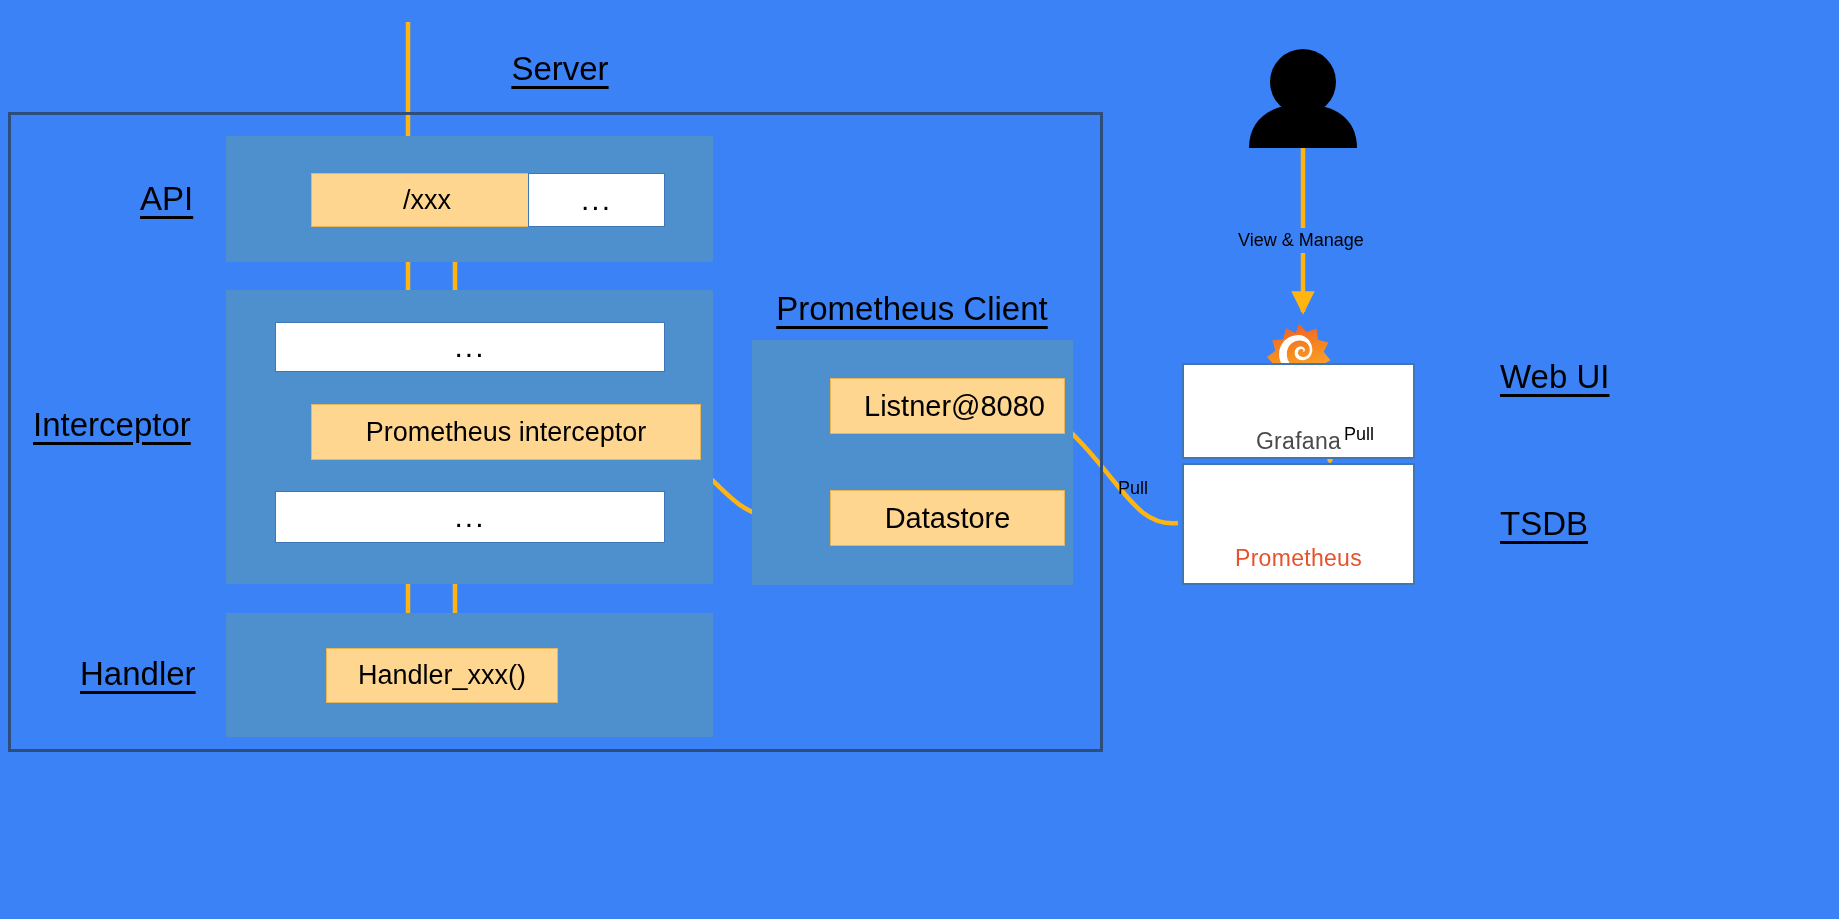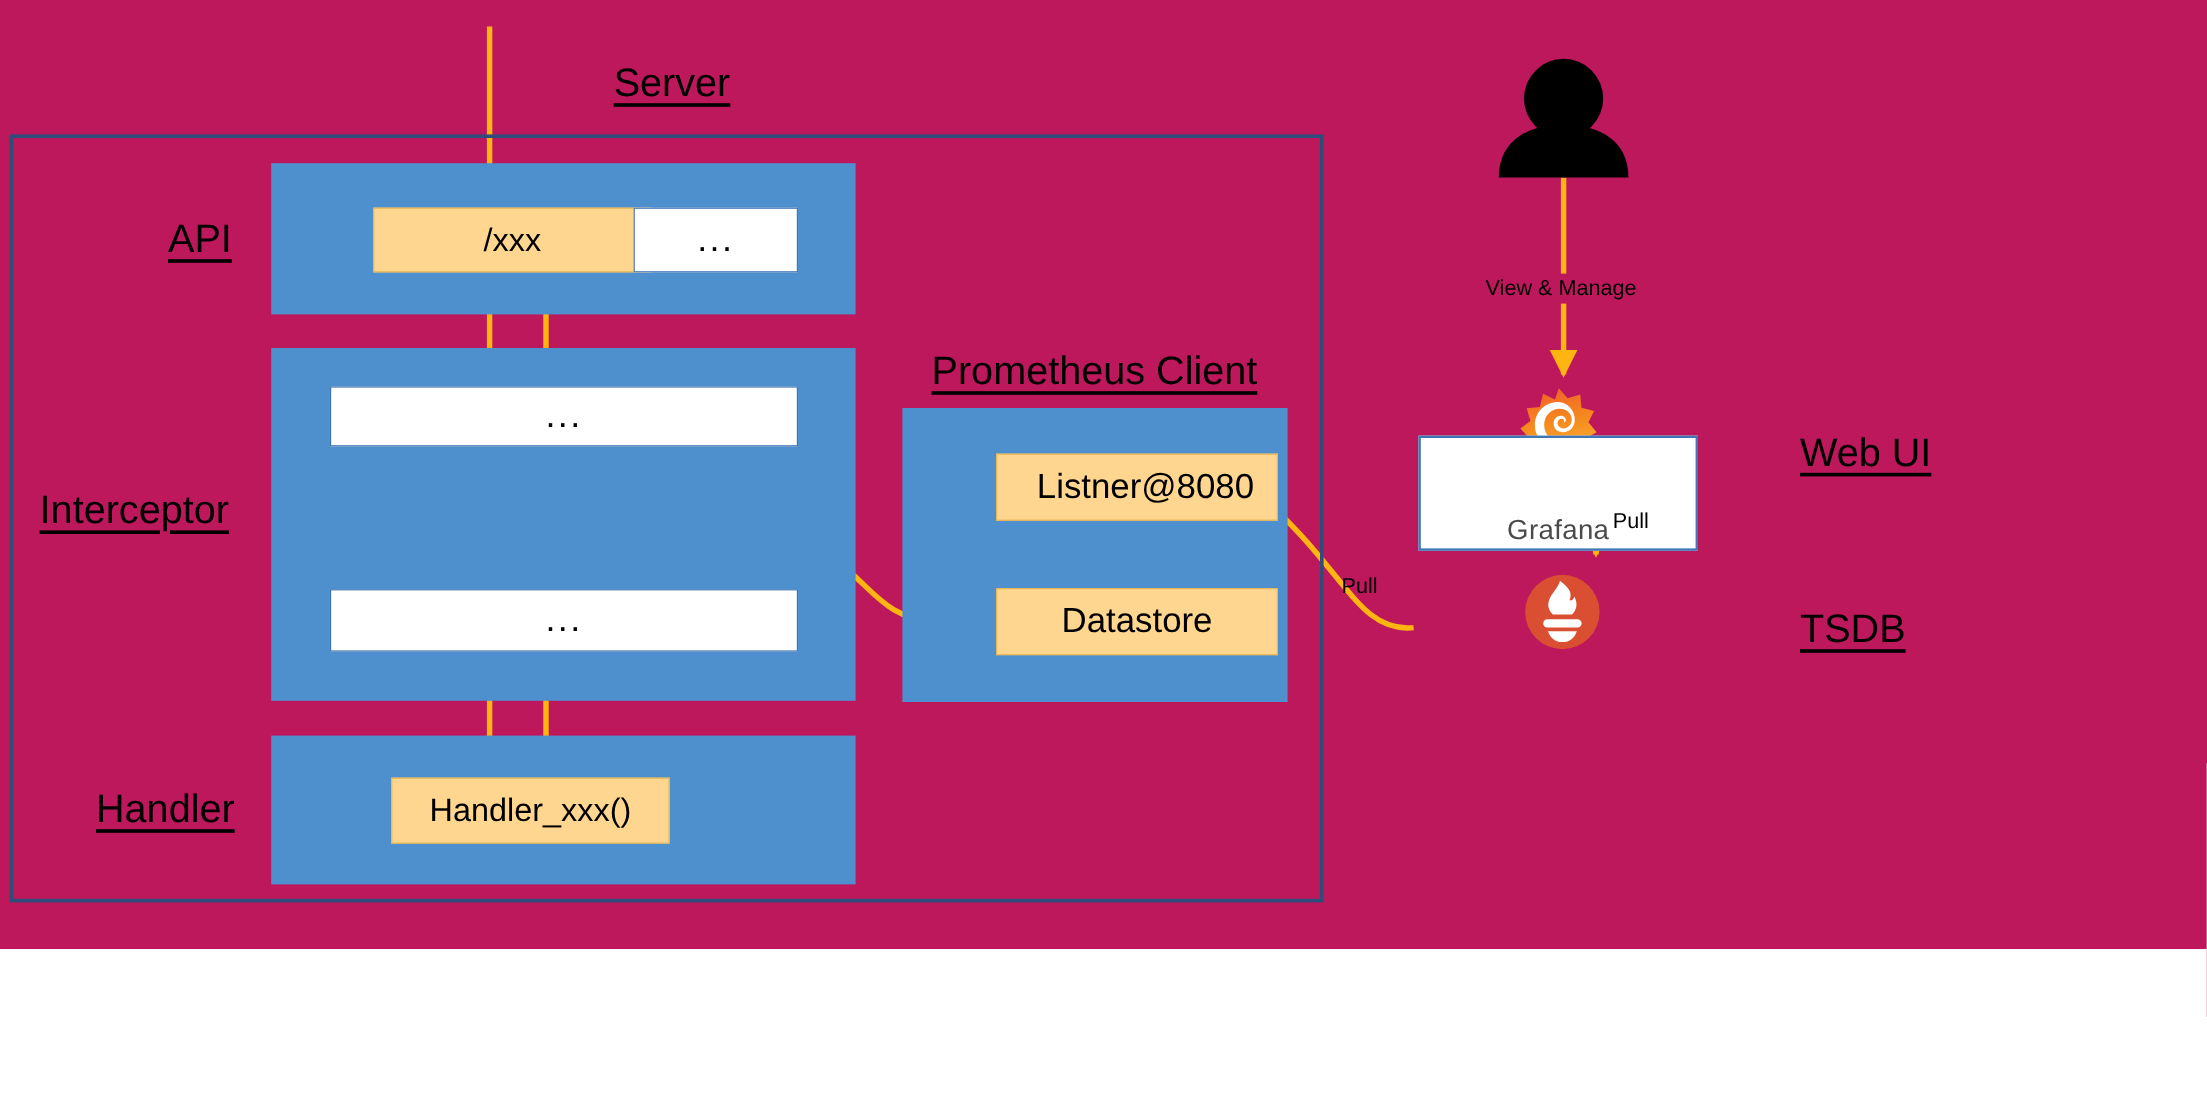--- a/index.html
+++ b/index.html
@@ -7,22 +7,22 @@
     padding: 0;
     background: #ffffff;
   }
   body {
     font-family: "Liberation Sans", sans-serif;
     color: #000000;
   }
   #canvas {
     position: relative;
     width: 1839px;
-    height: 791px;
-    background: #be185d;
+    height: 919px;
+    background: #3b82f6;
     overflow: hidden;
   }
   .abs { position: absolute; }
 
   
   .server-frame {
     border: 3px solid #2E4D7B;
     background: transparent;
     box-sizing: border-box;
   }
@@ -228,20 +228,23 @@
     </div>
 
   <div class="abs tier-label" style="left:33px; top:406px;">Interceptor</div>
 
   <div class="abs blue-band" style="left:226px; top:290px; width:487px; height:294px;"></div>
 
   <div class="abs box-white dots" style="left:275px; top:322px; width:390px; height:50px;">
       <span>...</span>
     </div>
 
+  <div class="abs box-tan" style="left:275px; top:404px; width:390px; height:56px; font-size:27px;">
+      <span>Prometheus interceptor</span>
+    </div>
 
   <div class="abs box-white dots" style="left:275px; top:491px; width:390px; height:52px;">
       <span>...</span>
     </div>
 
   <div class="abs tier-label" style="left:80px; top:655px;">Handler</div>
 
   <div class="abs blue-band" style="left:226px; top:613px; width:487px; height:124px;"></div>
 
   <div class="abs box-tan" style="left:290px; top:648px; width:232px; height:55px; font-size:27px;">
@@ -264,18 +267,22 @@
 
   <div class="abs product-card" style="left:1182px; top:315px; width:233px; height:96px;margin-top:48px;">
     <div style="height:58px;"></div>
     <div class="product-name grafana-name">Grafana</div>
   </div>
 
   <div class="abs side-label" style="left:1452px; top:358px;">Web UI</div>
 
   <div class="abs edge-label" style="left:1344px; top:424px;"><span>Pull</span></div>
 
+  <div class="abs product-card" style="left:1182px; top:463px; width:233px; height:122px;">
+    <div style="height:66px;"></div>
+    <div class="product-name prom-name">Prometheus</div>
+  </div>
 
   <div class="abs side-label" style="left:1452px; top:505px;">TSDB</div>
 
   <div class="abs edge-label" style="left:1118px; top:478px;"><span>Pull</span></div>
 
 </div>
 
 </body></html>

